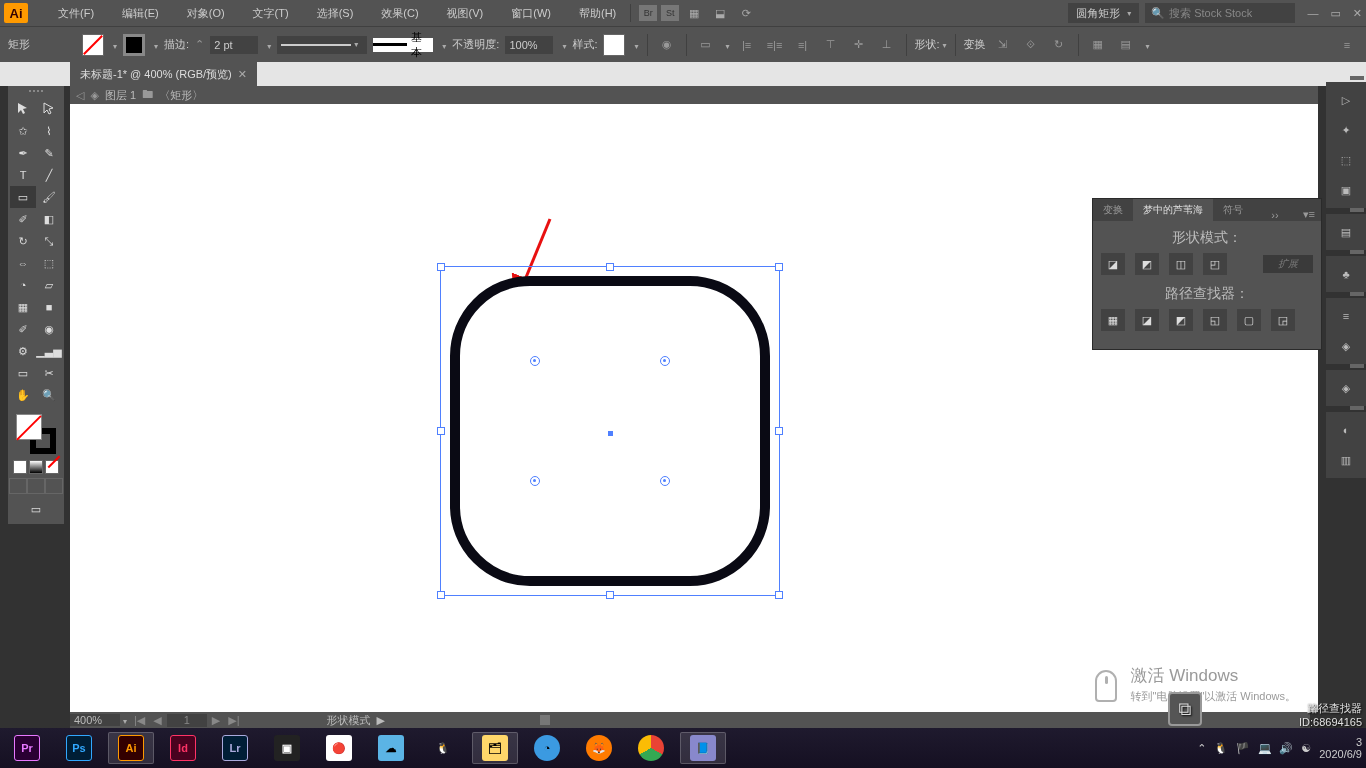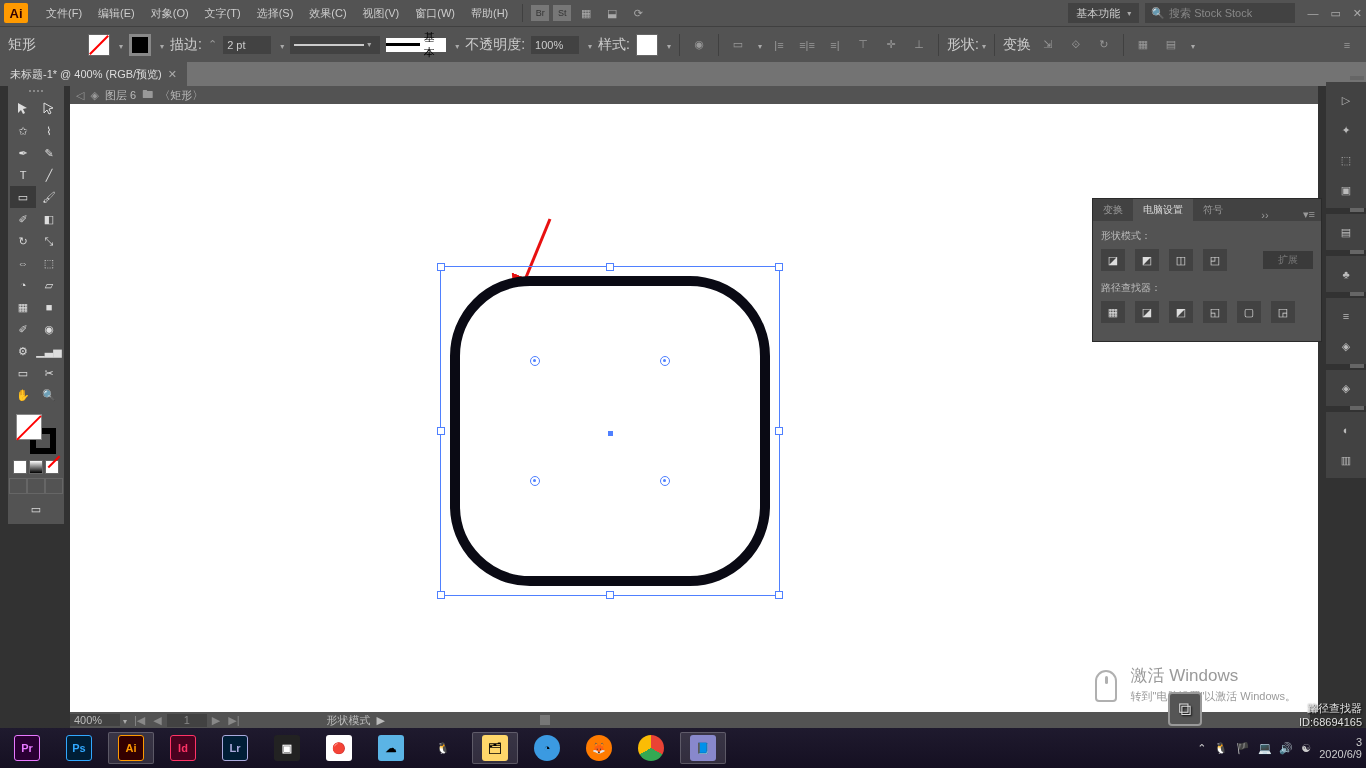--- a/index.html
+++ b/index.html
@@ -1,43 +1,43 @@
 <!DOCTYPE html>
 <html><head>
 <meta charset="utf-8">
 <style>
 * { margin: 0; padding: 0; box-sizing: border-box; font-family: "Microsoft YaHei", Arial, sans-serif; font-size: 11px; user-select: none; }
 body { width: 1366px; height: 768px; background: #323232; overflow: hidden; position: relative; }
 
 
 .menubar { height: 26px; background: #535353; display: flex; align-items: center; padding: 0 4px; color: #ccc; }
 .ai-logo { width: 24px; height: 20px; background: #ff9a00; color: #330000; display: flex; align-items: center; justify-content: center; font-weight: bold; font-size: 13px; border-radius: 2px; margin-right: 10px; }
-.menu-item { padding: 0 8px; cursor: default; }
+.menu-item { padding: 0 8px; cursor: default; margin-left: 12px; }
 .menu-sep { width: 1px; height: 18px; background: #404040; margin: 0 6px; }
 .menu-icon { width: 22px; height: 18px; display: flex; align-items: center; justify-content: center; color: #aaa; margin: 0 2px; }
 .spacer { flex: 1; }
 .workspace-select { background: #424242; padding: 2px 8px; height: 20px; display: flex; align-items: center; gap: 4px; }
 .search-stock { background: #424242; padding: 2px 6px; height: 20px; display: flex; align-items: center; gap: 4px; color: #888; width: 150px; margin-left: 6px; }
 .win-controls { display: flex; gap: 12px; margin-left: 12px; color: #aaa; }
 
 
 .options-bar { height: 36px; background: #535353; display: flex; align-items: center; padding: 0 8px; color: #ccc; gap: 6px; border-top: 1px solid #404040; }
-.opt-label { font-size: 14px; }
+.opt-label { font-size: 11px; }
 .opt-swatch { width: 22px; height: 22px; border: 1px solid #666; display: flex; align-items: center; justify-content: center; position: relative; }
 .no-fill { background: white; position: relative; }
 .no-fill::after { content: ''; position: absolute; width: 130%; height: 2px; background: red; transform: rotate(-45deg); }
 .black-swatch { background: black; border: 3px solid #888; }
 .opt-input { background: #424242; border: none; color: #ccc; padding: 2px 4px; width: 48px; height: 18px; }
 .opt-dropdown { background: #424242; width: 60px; height: 18px; display: flex; align-items: center; padding: 0 4px; }
 .stroke-preview { width: 60px; height: 14px; background: #fff; display: flex; align-items: center; justify-content: flex-end; padding-right: 4px; color: #000; font-size: 9px; }
 .opt-icon { width: 22px; height: 22px; display: flex; align-items: center; justify-content: center; color: #999; }
 .opt-divider { width: 1px; height: 22px; background: #404040; margin: 0 2px; }
 
 
-.tabs-bar { height: 24px; background: #737373; display: flex; align-items: center; }
+.tabs-bar { height: 24px; background: #e5e5e5; display: flex; align-items: center; padding-left: 70px; }
 .doc-tab { background: #535353; height: 24px; display: flex; align-items: center; padding: 0 10px; color: #ddd; gap: 6px; font-size: 10px; }
 .tab-close { color: #aaa; }
 
 
 .breadcrumb { position: absolute; top: 86px; left: 70px; right: 48px; height: 18px; background: #535353; display: flex; align-items: center; padding: 0 6px; color: #bbb; gap: 6px; font-size: 10px; z-index: 2; }
 .breadcrumb .bc-icon { color: #999; }
 
 
 .toolbar-left { position: absolute; left: 8px; top: 86px; width: 56px; background: #535353; padding: 4px 2px; display: flex; flex-direction: column; }
 .tool-grip { height: 6px; display: flex; justify-content: center; gap: 2px; margin-bottom: 2px; }
@@ -77,24 +77,24 @@
 .dock-group::before { content:''; position:absolute; top:-6px; right:2px; width:14px; height:4px; background:#666; }
 .dock-icon { width: 24px; height: 24px; display: flex; align-items: center; justify-content: center; color: #bbb; }
 
 
 .panel { position: absolute; right: 44px; top: 198px; width: 230px; background: #535353; color: #ccc; border: 1px solid #2a2a2a; }
 .panel-tabs { display: flex; background: #424242; height: 22px; align-items: flex-end; }
 .panel-tab { padding: 4px 10px; font-size: 10px; color: #999; }
 .panel-tab.active { background: #535353; color: #ddd; }
 .panel-menu { margin-left: auto; padding: 0 6px; color: #999; }
 .panel-body { padding: 8px; }
-.panel-section-label { font-size: 10px; color: #bbb; margin-bottom: 6px; }
+.panel-section-label { font-size: 14px; color: #bbb; margin-bottom: 6px; text-align: center; }
 .panel-row { display: flex; gap: 10px; align-items: center; margin-bottom: 10px; }
 .pf-btn { width: 24px; height: 22px; background: #424242; display: flex; align-items: center; justify-content: center; color: #ddd; }
-.expand-btn { width: 50px; height: 18px; background: #3a3a3a; color: #777; font-size: 10px; display: flex; align-items: center; justify-content: center; margin-left: auto; }
+.expand-btn { width: 50px; height: 18px; background: #3a3a3a; color: #777; font-size: 10px; display: flex; align-items: center; justify-content: center; margin-left: auto; font-style: italic; }
 
 
 .status-bar { position: absolute; bottom: 40px; left: 70px; right: 56px; height: 16px; background: #535353; display: flex; align-items: center; color: #bbb; font-size: 10px; }
 .status-zoom { width: 50px; padding: 0 4px; background: #424242; }
 .status-nav { display: flex; gap: 2px; padding: 0 4px; }
 .status-nav span { padding: 0 3px; color: #888; }
 .status-field { width: 40px; background: #424242; text-align: center; }
 .status-tool { margin-left: 80px; }
 .status-scroll-thumb { position: absolute; left: 470px; width: 10px; height: 10px; background: #777; }
 
@@ -132,21 +132,21 @@
   <div class="menu-item">视图(V)</div>
   <div class="menu-item">窗口(W)</div>
   <div class="menu-item">帮助(H)</div>
   <div class="menu-sep"></div>
   <div class="menu-icon" style="background:#777;color:#333;width:18px;height:16px;font-size:9px">Br</div>
   <div class="menu-icon" style="background:#777;color:#333;width:18px;height:16px;font-size:9px">St</div>
   <div class="menu-icon">▦</div>
   <div class="menu-icon">⬓</div>
   <div class="menu-icon">⟳</div>
   <div class="spacer"></div>
-  <div class="workspace-select chev">基本功能</div>
+  <div class="workspace-select chev">圆角矩形</div>
   <div class="search-stock">
     <span>🔍</span>
     <span>搜索 Stock Stock</span>
   </div>
   <div class="win-controls">
     <span>―</span>
     <span>▭</span>
     <span>✕</span>
   </div>
 </div>
@@ -205,21 +205,21 @@
 <div class="tabs-bar">
   <div class="doc-tab">
     <span>未标题-1* @ 400% (RGB/预览)</span>
     <span class="tab-close">✕</span>
   </div>
 </div>
 
 <div class="breadcrumb">
   <span class="bc-icon">◁</span>
   <span class="bc-icon">◈</span>
-  <span>图层 6</span>
+  <span>图层 1</span>
   <span class="bc-icon">🖿</span>
   <span>〈矩形〉</span>
 </div>
 
 <div class="toolbar-left">
   <div class="tool-grip">
       <span></span>
       <span></span>
       <span></span>
       <span></span>
@@ -334,21 +334,21 @@
     <div class="corner-widget cw2"></div>
     <div class="corner-widget cw3"></div>
     <div class="corner-widget cw4"></div>
     <div class="center-dot"></div>
   </div>
 </div>
 
 <div class="panel">
   <div class="panel-tabs">
     <div class="panel-tab">变换</div>
-    <div class="panel-tab active">电脑设置</div>
+    <div class="panel-tab active">梦中的芦苇海</div>
     <div class="panel-tab">符号</div>
     <div class="panel-menu">››</div>
     <div class="panel-menu">▾≡</div>
   </div>
   <div class="panel-body">
     <div class="panel-section-label">形状模式：</div>
     <div class="panel-row">
       <div class="pf-btn">◪</div>
       <div class="pf-btn">◩</div>
       <div class="pf-btn">◫</div>

